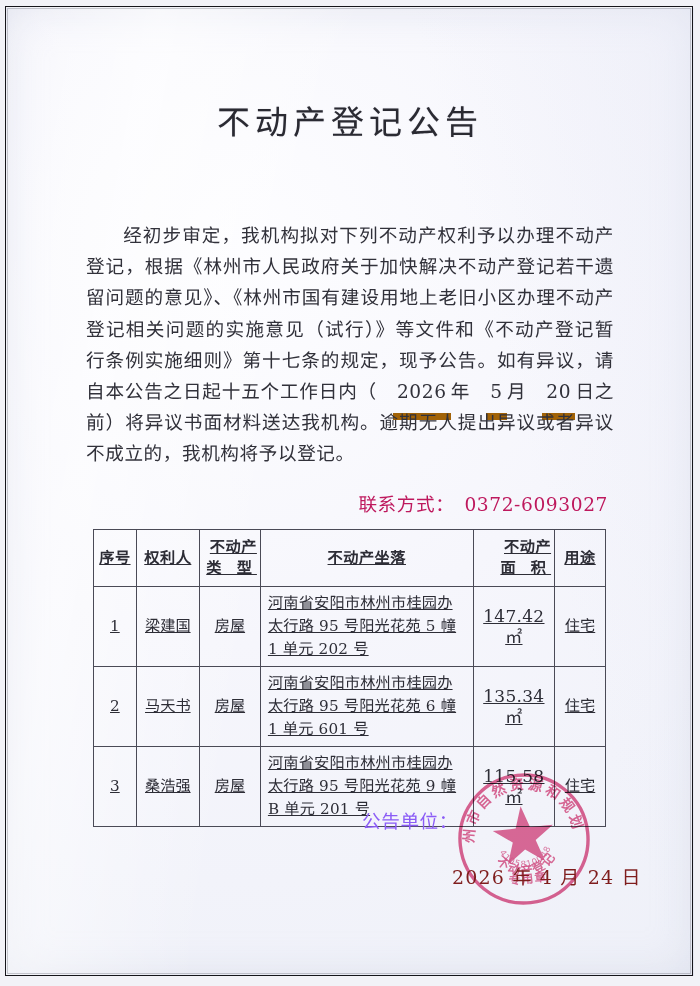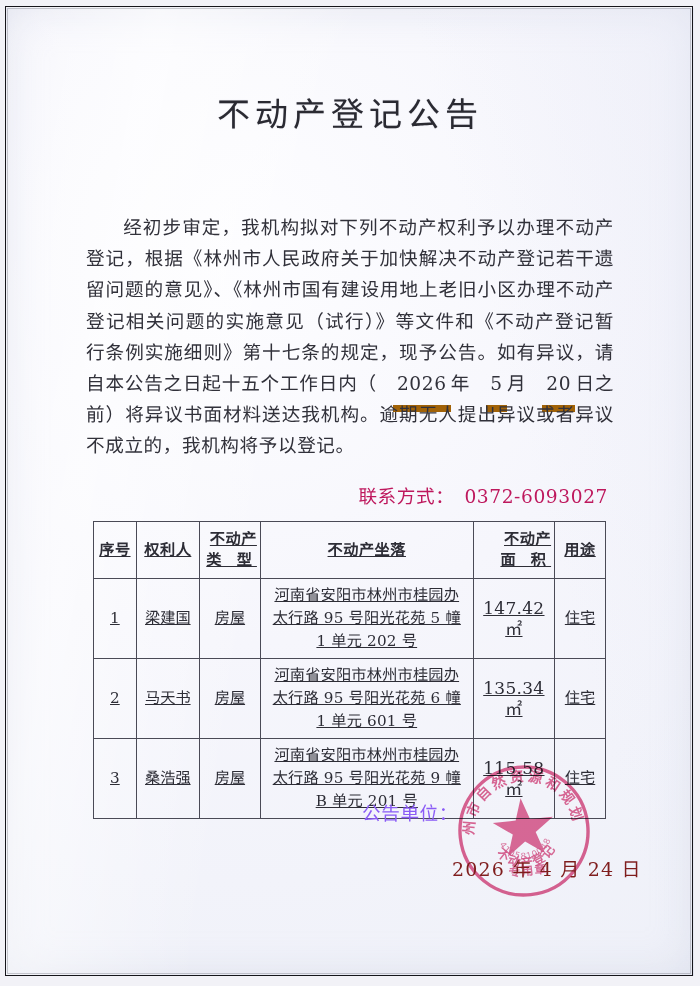--- a/index.html
+++ b/index.html
@@ -51,21 +51,21 @@
   .scan-frame.inner {
     left: 7px;
     top: 8px;
     width: 684px;
     height: 966px;
     border: 1px solid rgba(60,60,70,0.25);
   }
 
   .content {
     position: absolute;
-    left: 0; top: 0;
+    left: 0; top: 8px;
     width: 700px;
     height: 860px;
   }
 
   .doc-title {
     position: absolute;
     top: 88px;
     left: 0;
     width: 700px;
     text-align: center;
@@ -154,21 +154,21 @@
   .reg-table th .l2 { display: block; text-align: right; }
   .reg-table th .sp { letter-spacing: 5px; }
   .reg-table td { height: 54px; }
   .col-idx   { width: 42px; }
   .col-owner { width: 62px; }
   .col-type  { width: 60px; }
   .col-loc   { width: 209px; }
   .col-area  { width: 80px; }
   .col-use   { width: 50px; }
   td.loc {
-    text-align: center;
+    text-align: left;
     padding: 5px 7px;
     line-height: 23px;
     letter-spacing: 0.2px;
   }
   td.area { font-size: 17px; letter-spacing: 0.3px; }
 
   
   .issuer {
     position: absolute;
     top: 798px;

